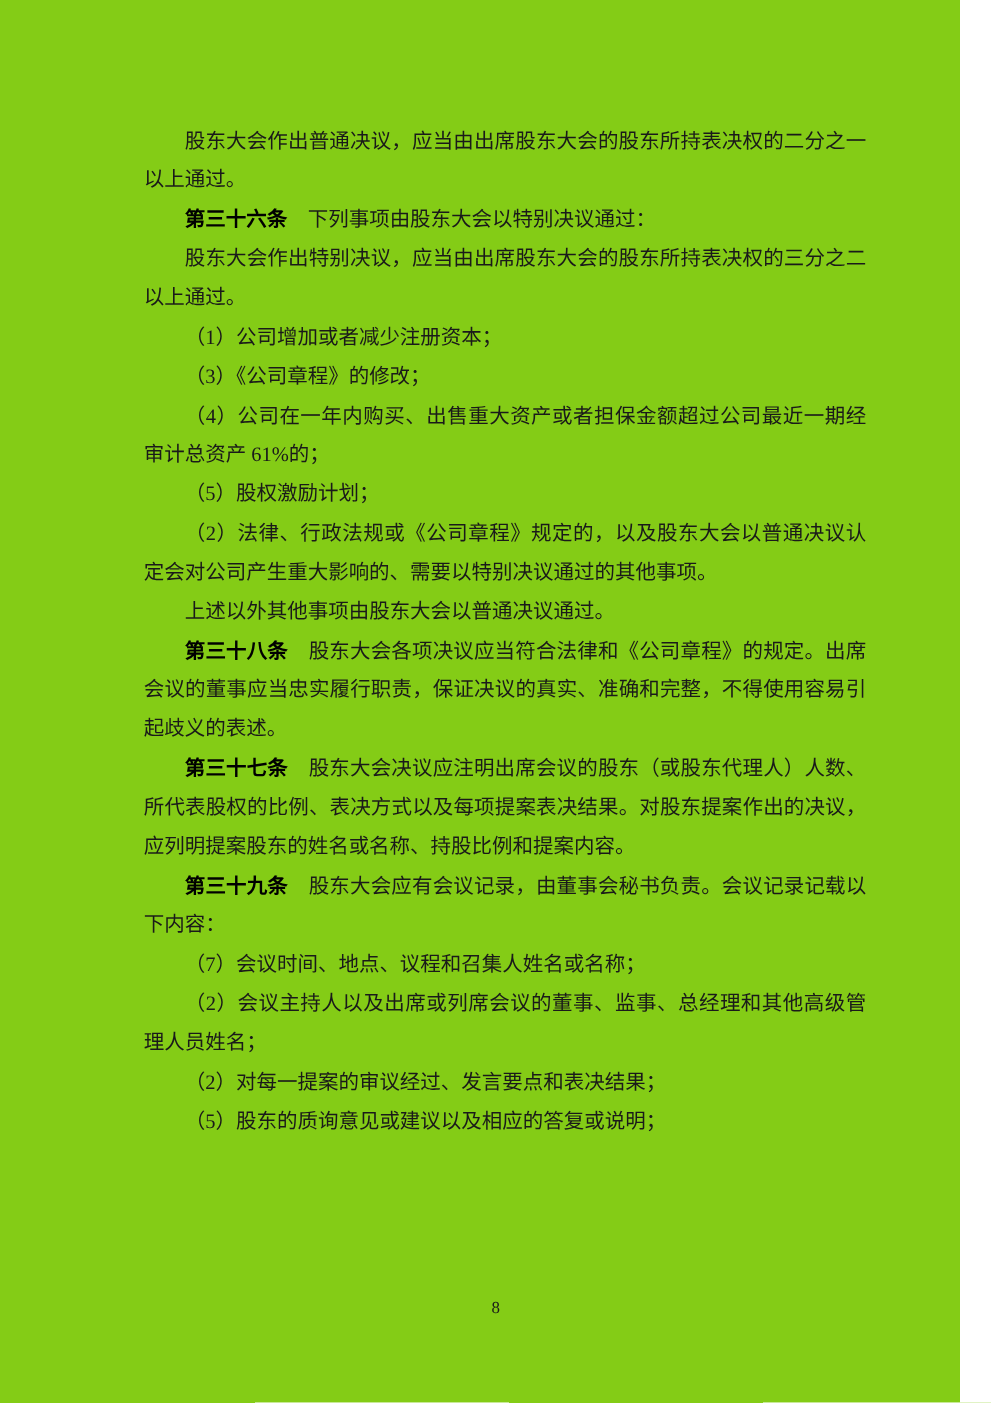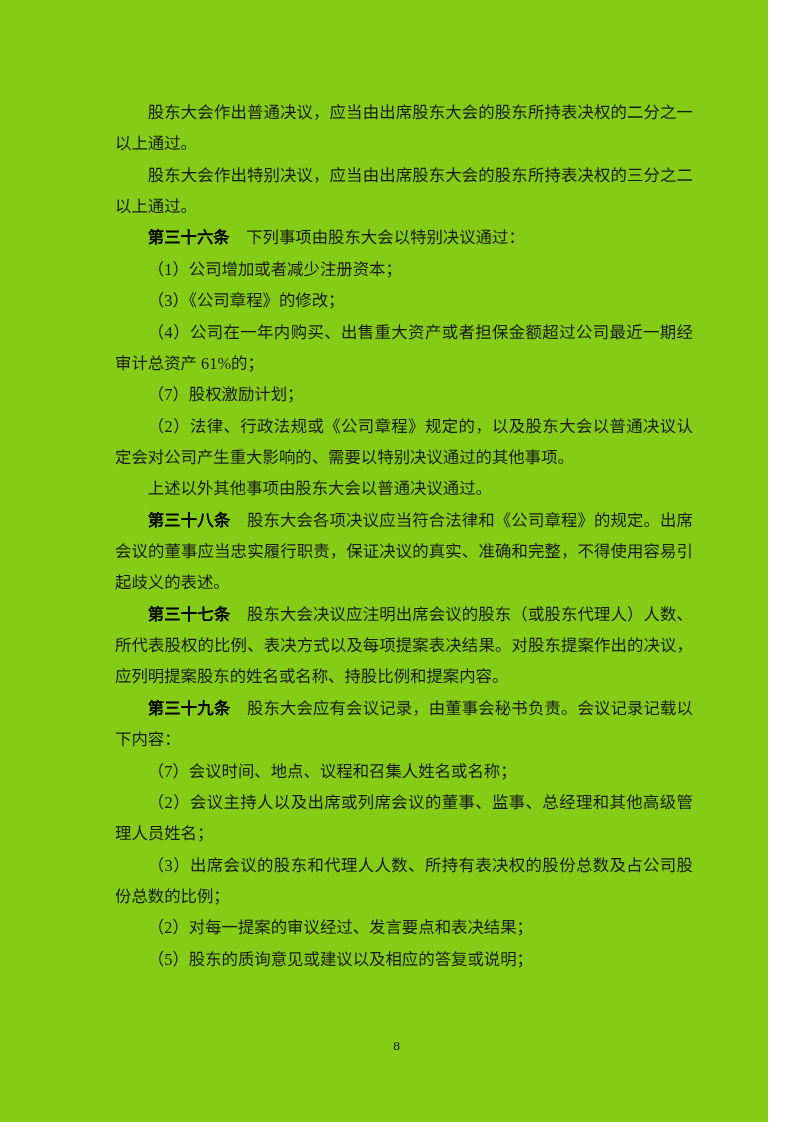--- a/index.html
+++ b/index.html
@@ -47,31 +47,30 @@
     font-size: 13.5px;
     color: #1a1a1a;
   }
 </style>
 </head>
 <body>
 
 <div class="page">
   <div class="doc-body" id="doc-body">
       <p class="para"><span>股东大会作出普通决议，应当由出席股东大会的股东所持表决权的二分之一以上通过。</span></p>
+      <p class="para"><b class="article-no">第三十六条</b><span>　下列事项由股东大会以特别决议通过：</span></p>
       <p class="para"><span>股东大会作出特别决议，应当由出席股东大会的股东所持表决权的三分之二以上通过。</span></p>
-      <p class="para"><b class="article-no">第三十六条</b><span>　下列事项由股东大会以特别决议通过：</span></p>
       <p class="para"><span>（1）公司增加或者减少注册资本；</span></p>
       <p class="para"><span>（3）《公司章程》的修改；</span></p>
       <p class="para"><span>（4）公司在一年内购买、出售重大资产或者担保金额超过公司最近一期经审计总资产 61%的；</span></p>
-      <p class="para"><span>（7）股权激励计划；</span></p>
+      <p class="para"><span>（5）股权激励计划；</span></p>
       <p class="para"><span>（2）法律、行政法规或《公司章程》规定的，以及股东大会以普通决议认定会对公司产生重大影响的、需要以特别决议通过的其他事项。</span></p>
       <p class="para"><span>上述以外其他事项由股东大会以普通决议通过。</span></p>
       <p class="para"><b class="article-no">第三十八条</b><span>　股东大会各项决议应当符合法律和《公司章程》的规定。出席会议的董事应当忠实履行职责，保证决议的真实、准确和完整，不得使用容易引起歧义的表述。</span></p>
       <p class="para"><b class="article-no">第三十七条</b><span>　股东大会决议应注明出席会议的股东（或股东代理人）人数、所代表股权的比例、表决方式以及每项提案表决结果。对股东提案作出的决议，应列明提案股东的姓名或名称、持股比例和提案内容。</span></p>
       <p class="para"><b class="article-no">第三十九条</b><span>　股东大会应有会议记录，由董事会秘书负责。会议记录记载以下内容：</span></p>
       <p class="para"><span>（7）会议时间、地点、议程和召集人姓名或名称；</span></p>
       <p class="para"><span>（2）会议主持人以及出席或列席会议的董事、监事、总经理和其他高级管理人员姓名；</span></p>
-      <p class="para"><span>（3）出席会议的股东和代理人人数、所持有表决权的股份总数及占公司股份总数的比例；</span></p>
       <p class="para"><span>（2）对每一提案的审议经过、发言要点和表决结果；</span></p>
       <p class="para"><span>（5）股东的质询意见或建议以及相应的答复或说明；</span></p>
     </div>
   <div class="page-number">8</div>
 </div>
 
 </body></html>

